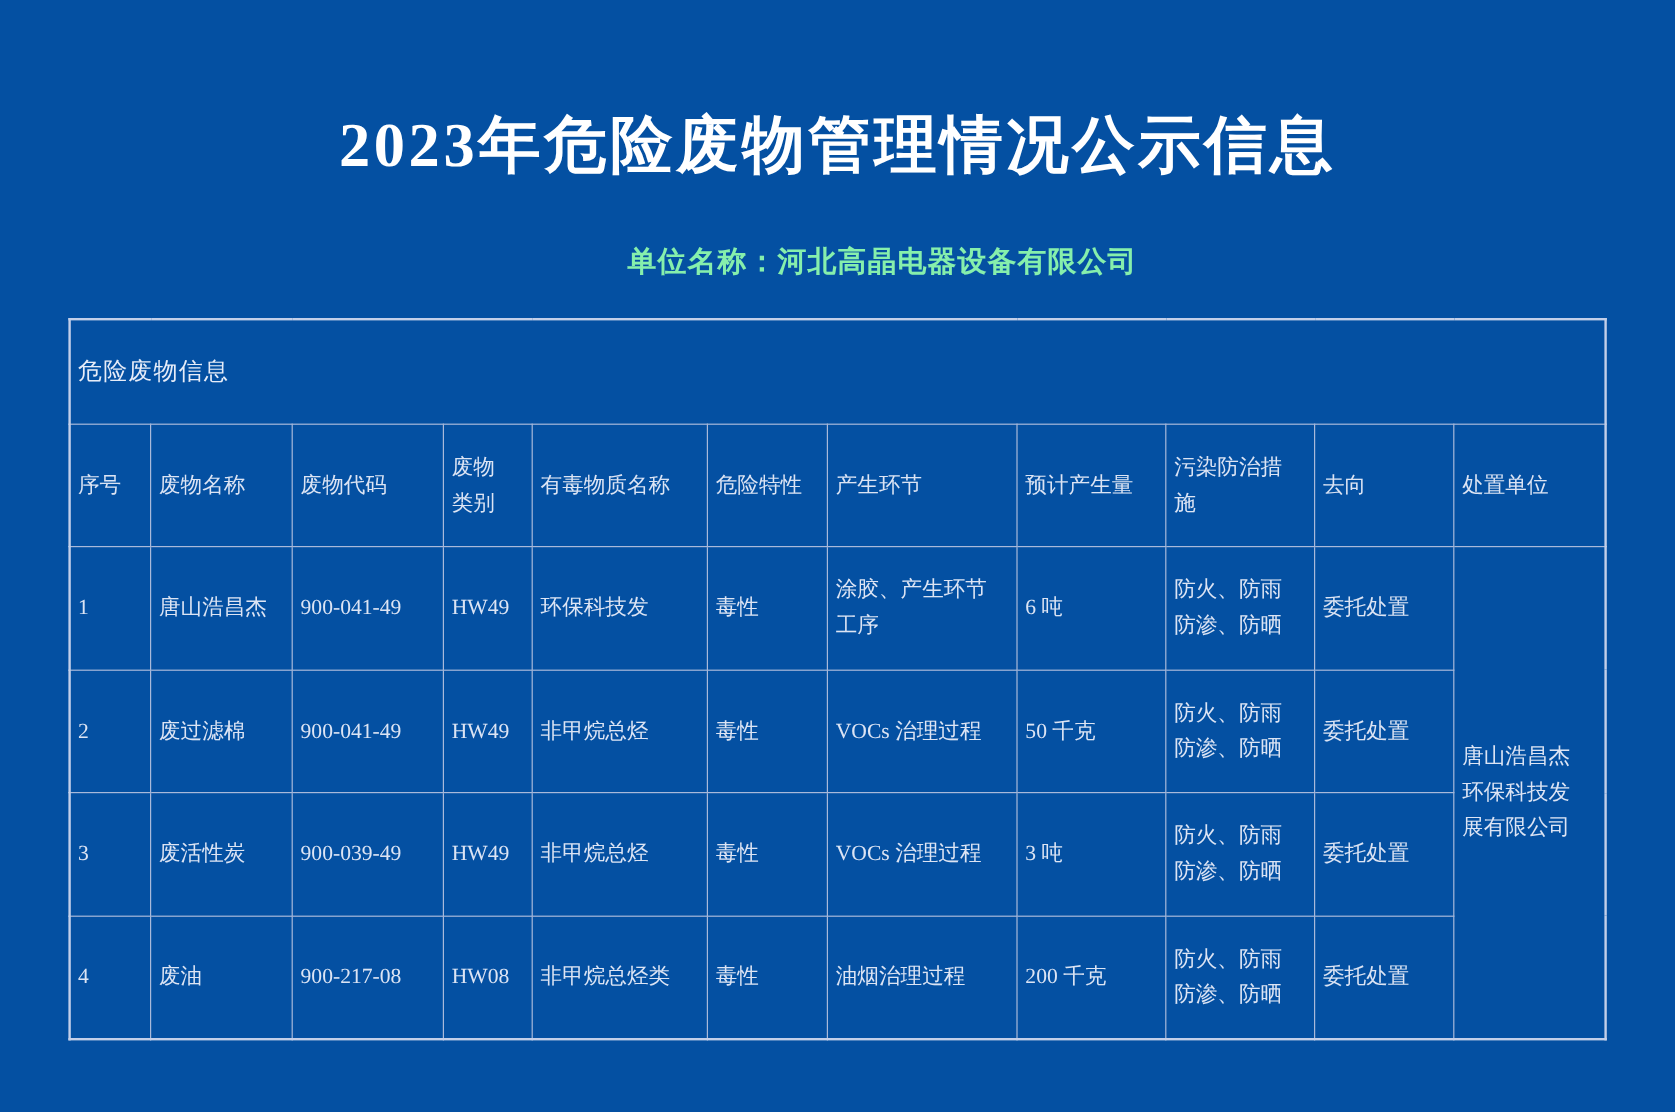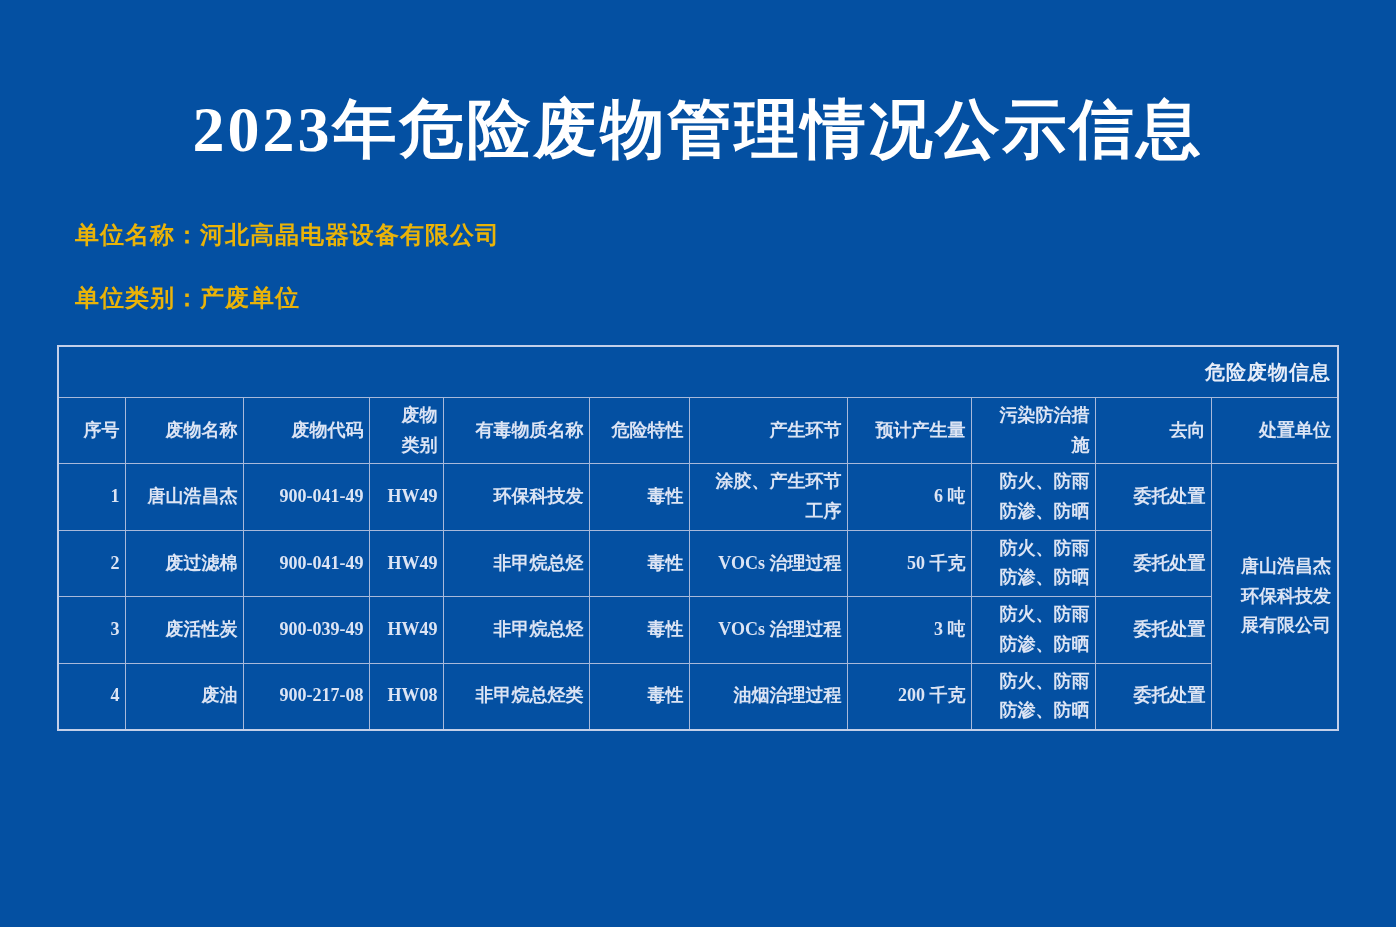--- a/index.html
+++ b/index.html
@@ -5,50 +5,51 @@
   html,body { margin:0; padding:0; }
   body {
     width:1396px; height:927px;
     background:#0450a2;
     font-family:"Liberation Serif","DejaVu Serif",serif;
     overflow:hidden;
   }
   .title {
     color:#ffffff;
     text-align:center;
-    font-size:64px;
+    font-size:52px;
     font-weight:bold;
     letter-spacing:3px;
     margin:86px 0 0 0;
   }
   .info {
     margin:46px 0 0 75px;
   }
   .info-line {
-    color:#eab308;
+    color:#86efac;
     font-size:24px;
     font-weight:bold;
     margin-bottom:31px;
     letter-spacing:1px;
+    text-align:center;
   }
   table.waste {
     width:1280px;
     margin:0 auto;
     border-collapse:collapse;
     table-layout:fixed;
     color:#dce4f4;
     font-size:18px;
     border:2px solid #c3cfe9;
   }
   table.waste th, table.waste td {
     border:1px solid #a9b9da;
-    text-align:right;
+    text-align:left;
     vertical-align:middle;
-    padding:3px 6px;
-    font-weight:bold;
+    padding:21px 6px;
+    font-weight:normal;
     line-height:1.65;
   }
   .table-title-row th {
     font-weight:bold;
     font-size:20px;
     height:44px;
     color:#e6ecf8;
     letter-spacing:1px;
   }
   .header-row th { height:50px; }
@@ -57,21 +58,20 @@
 </style>
 </head>
 <body>
 
 <div class="page">
 
   <h1 class="title">2023年危险废物管理情况公示信息</h1>
 
   <div class="info">
     <div class="info-line"><span>单位名称：</span><span>河北高晶电器设备有限公司</span></div>
-    <div class="info-line"><span>单位类别：</span><span>产废单位</span></div>
   </div>
 
   <table class="waste">
     <colgroup>
       <col style="width:68px">
         <col style="width:118px">
         <col style="width:126px">
         <col style="width:74px">
       <col style="width:146px">
         <col style="width:100px">

